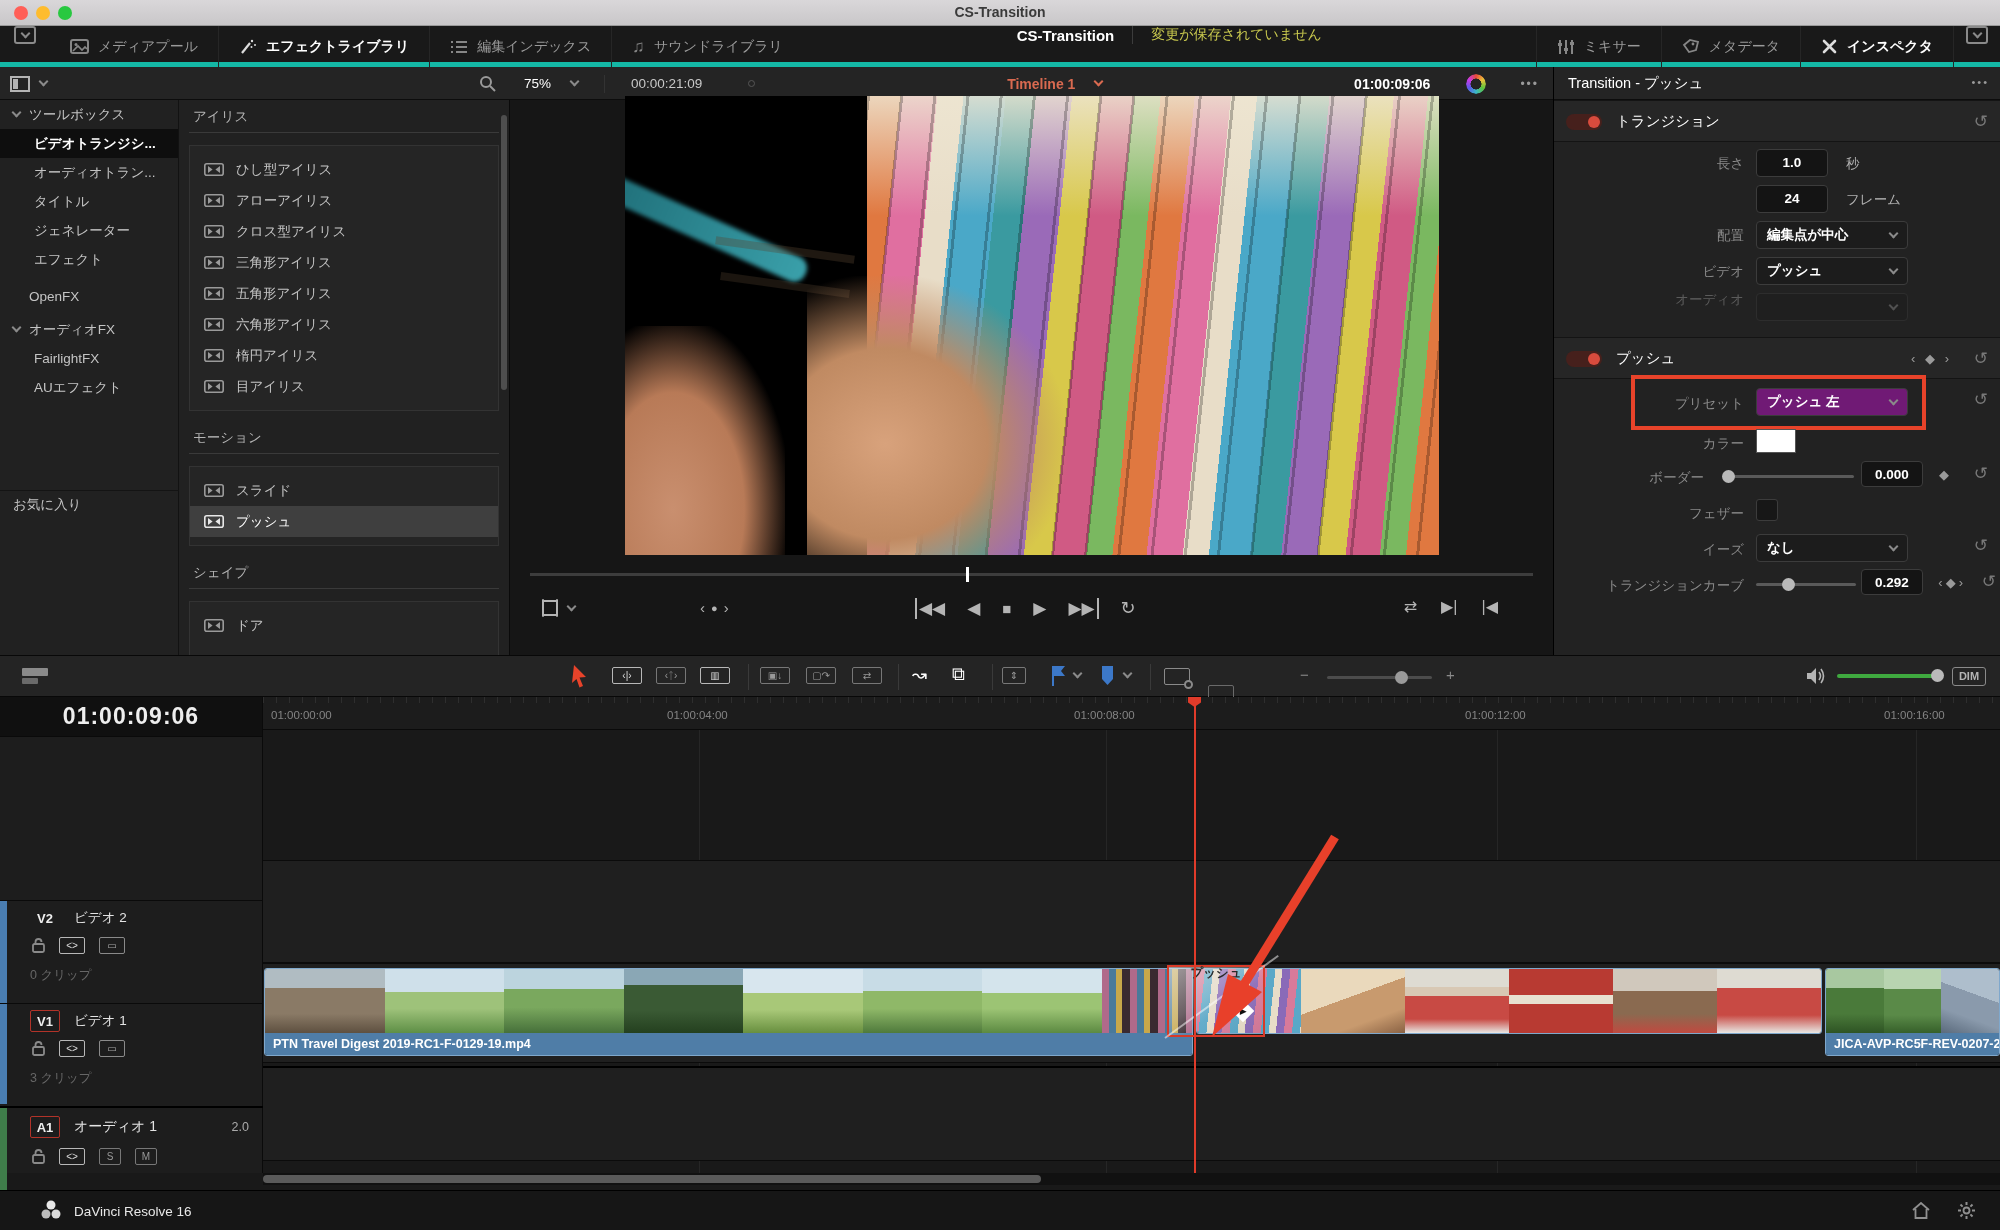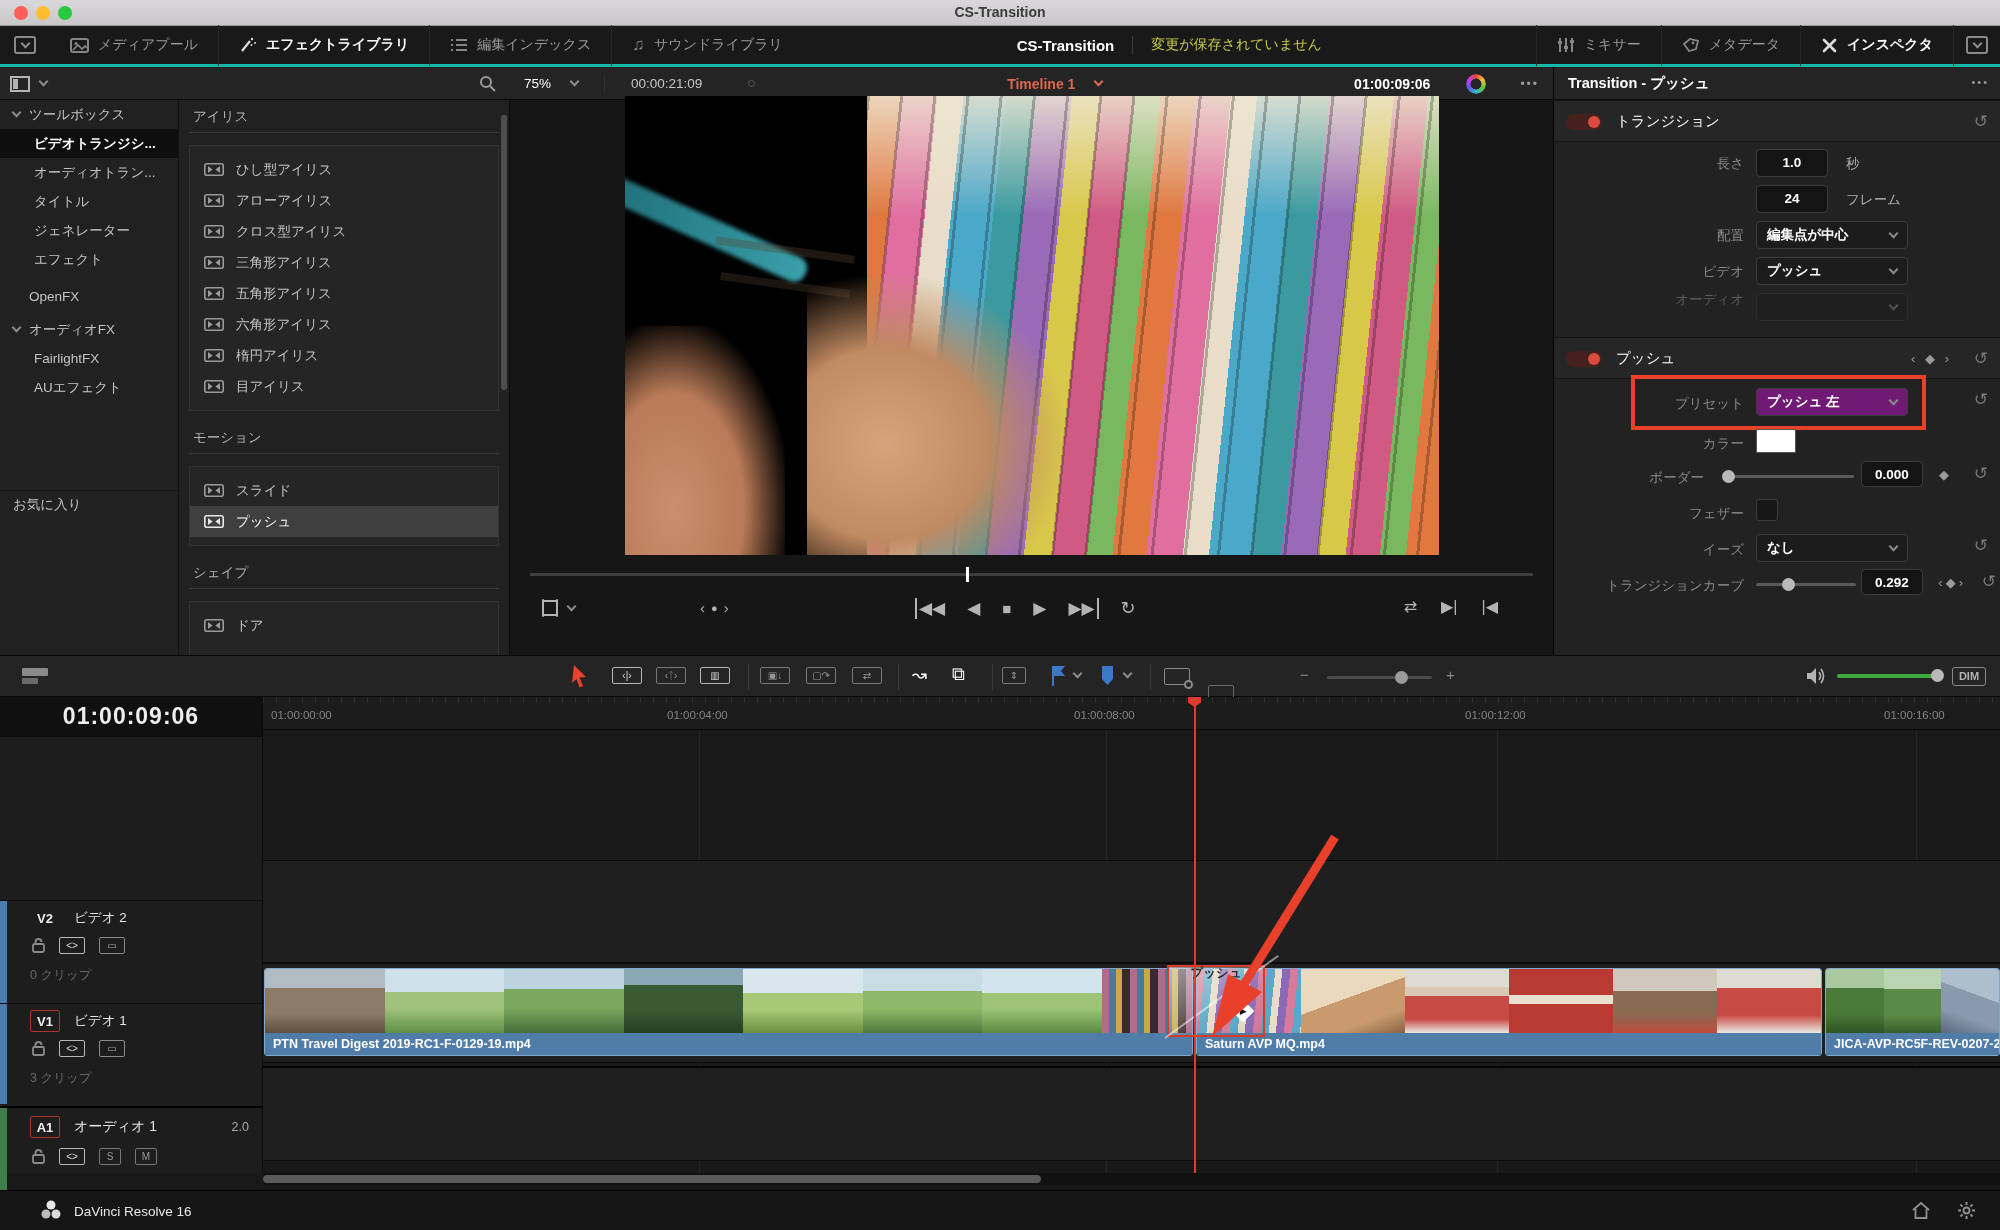--- a/index.html
+++ b/index.html
@@ -6,21 +6,21 @@
   *{box-sizing:border-box;font-family:"Liberation Sans","DejaVu Sans",sans-serif;}
   #stage{position:relative;width:2000px;height:1230px;background:#1d1d1d;overflow:hidden;color:#cfcfcf;}
   .abs{position:absolute;}
   .row{display:flex;align-items:center;}
   .chev{display:inline-block;width:7px;height:7px;border-right:2px solid #8a8a8a;border-bottom:2px solid #8a8a8a;transform:rotate(45deg);margin-top:-4px;}
   
   #titlebar{left:0;top:0;width:2000px;height:26px;background:linear-gradient(#d9d7d9,#c9c7c9);border-bottom:1px solid #9a9a9a;}
   .tl{width:14px;height:14px;border-radius:50%;position:absolute;top:6px;}
   #titlebar .wt{position:absolute;left:0;right:0;top:4px;text-align:center;color:#3a3a3a;font-size:14px;font-weight:bold;}
   
-  #topbar{left:0;top:26px;width:2000px;height:41px;background:#191919;border-bottom:3px solid #14b8a6;display:flex;align-items:center;}
+  #topbar{left:0;top:26px;width:2000px;height:41px;background:#191919;border-bottom:5px solid #14b8a6;display:flex;align-items:flex-start;}
   .tbtn{display:flex;align-items:center;gap:9px;height:41px;padding:0 20px;color:#9a9a9a;font-size:14px;border-right:1px solid #262626;}
   .tbtn.active{color:#fff;}
   .tbtn .ticon{opacity:.85;}
   .tbox{width:22px;height:18px;border:2px solid #8a8a8a;border-radius:3px;margin:0 14px;display:flex;align-items:center;justify-content:center;}
   
   .phead{background:#242424;border-bottom:1px solid #0c0c0c;}
   
   .sb-item{height:29px;display:flex;align-items:center;font-size:13.5px;color:#c4c4c4;cursor:default;}
   .sb-item.sel{background:#0e0e0e;color:#fff;font-weight:bold;}
   
@@ -355,21 +355,21 @@
       <div class="row" style="position:absolute;right:55px;top:8px;gap:24px;color:#b4b4b4;font-size:16px;">
         <span>⇄</span>
         <span>▶|</span>
         <span>|◀</span>
       </div>
     </div>
   </div>
 
   <div class="abs" style="left:1553px;top:67px;width:447px;height:588px;background:#222;border-left:1px solid #000;">
     <div class="phead abs" style="left:0;top:0;width:447px;height:33px;">
-      <span class="abs" style="left:14px;top:7px;color:#fff;font-weight:bold;font-size:14.5px;">Transition - プッシュ</span>
+      <span class="abs" style="left:14px;top:7px;color:#fff;font-weight:normal;font-size:14.5px;">Transition - プッシュ</span>
       <span class="abs" style="right:12px;top:9px;color:#9a9a9a;letter-spacing:2px;font-size:11px;">•••</span>
     </div>
 
     <div class="sect-head" style="top:33px;">
       <span class="toggle" style="left:12px;top:13px;">
           <i></i>
         </span>
       <span class="abs" style="left:62px;top:11px;color:#fff;font-size:14.5px;">トランジション</span>
       <span class="reset" style="right:12px;top:10px;">↺</span>
     </div>
@@ -591,21 +591,20 @@
     </div>
     <div class="clip" style="left:1196px;top:271px;width:626px;">
       <div class="thumbs">
         <div class="seg" style="background:repeating-linear-gradient(96deg,#d87a9a 0 8px,#5aa8c8 8px 16px,#e8ddc8 16px 23px,#8a6ab8 23px 31px);"></div>
         <div class="seg" style="background:linear-gradient(160deg,#ead9bc 0 45%,#c89a6e 45% 75%,#8a6244 100%);"></div>
         <div class="seg" style="background:linear-gradient(180deg,#dedbd2 0 28%,#d8c8b4 28% 42%,#c84a44 42% 78%,#e8e8e4 100%);"></div>
         <div class="seg" style="background:linear-gradient(180deg,#b83a32 0 40%,#e8e0d0 40% 55%,#b83a32 55% 100%);"></div>
         <div class="seg" style="background:linear-gradient(180deg,#d0c8bc 0 35%,#8a6a50 35% 70%,#c04a40 100%);"></div>
         <div class="seg" style="background:linear-gradient(180deg,#dedbd2 0 30%,#c84a44 30% 72%,#e8e8e4 100%);"></div>
       </div>
-      <div class="label">Saturn AVP MQ.mp4</div>
     </div>
     <div class="clip" style="left:1825px;top:271px;width:175px;">
       <div class="thumbs">
         <div class="seg" style="background:linear-gradient(180deg,#a8c8a0 0 30%,#4a7a3a 30% 70%,#2e5424 100%);"></div>
         <div class="seg" style="background:linear-gradient(180deg,#b8d4b0 0 32%,#5a8a48 32% 72%,#36602a 100%);"></div>
         <div class="seg" style="background:linear-gradient(200deg,#aebecc 0 40%,#8a9aac 40% 70%,#5a6a7c 100%);"></div>
       </div>
       <div class="label">JICA-AVP-RC5F-REV-0207-20...</div>
     </div>
 

